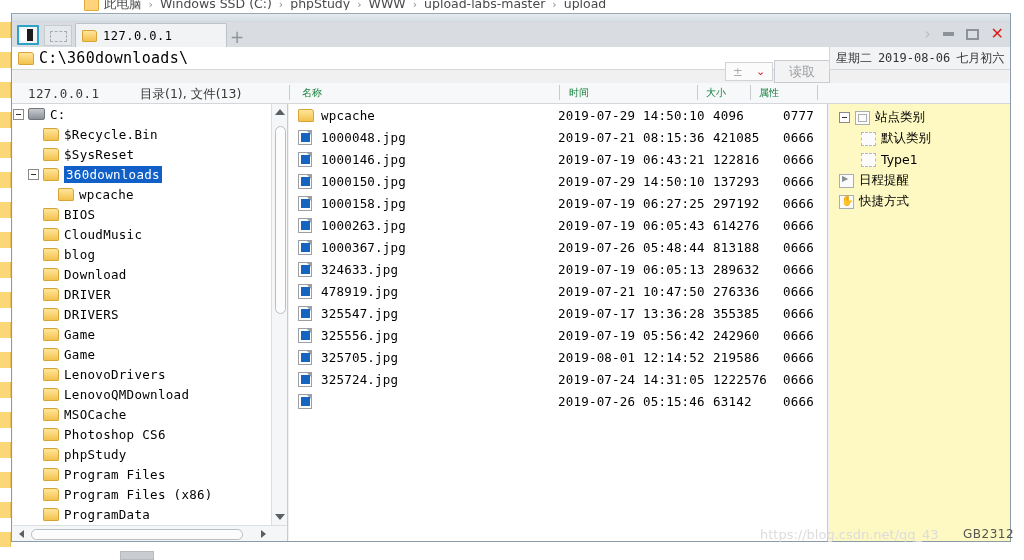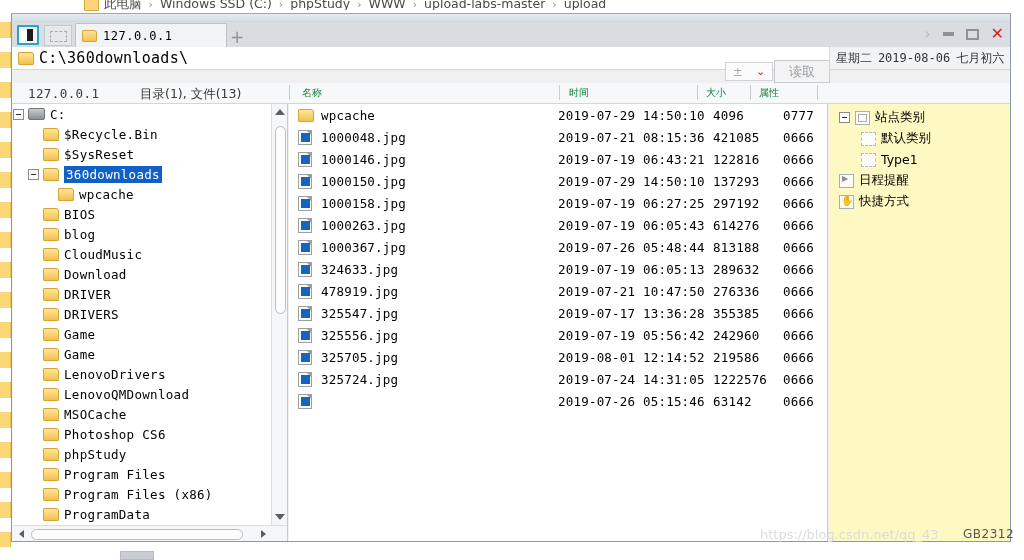--- a/index.html
+++ b/index.html
@@ -442,27 +442,27 @@
           <div class="tree-row">
             <div class="tw-spacer"></div>
             <div class="tw-spacer"></div>
             <div class="tw-folder"></div>
             <span class="tw-label">BIOS</span>
           </div>
           <div class="tree-row">
             <div class="tw-spacer"></div>
             <div class="tw-spacer"></div>
             <div class="tw-folder"></div>
+            <span class="tw-label">CloudMusic</span>
+          </div>
+          <div class="tree-row">
+            <div class="tw-spacer"></div>
+            <div class="tw-spacer"></div>
+            <div class="tw-folder"></div>
             <span class="tw-label">blog</span>
-          </div>
-          <div class="tree-row">
-            <div class="tw-spacer"></div>
-            <div class="tw-spacer"></div>
-            <div class="tw-folder"></div>
-            <span class="tw-label">CloudMusic</span>
           </div>
           <div class="tree-row">
             <div class="tw-spacer"></div>
             <div class="tw-spacer"></div>
             <div class="tw-folder"></div>
             <span class="tw-label">Download</span>
           </div>
           <div class="tree-row">
             <div class="tw-spacer"></div>
             <div class="tw-spacer"></div>

